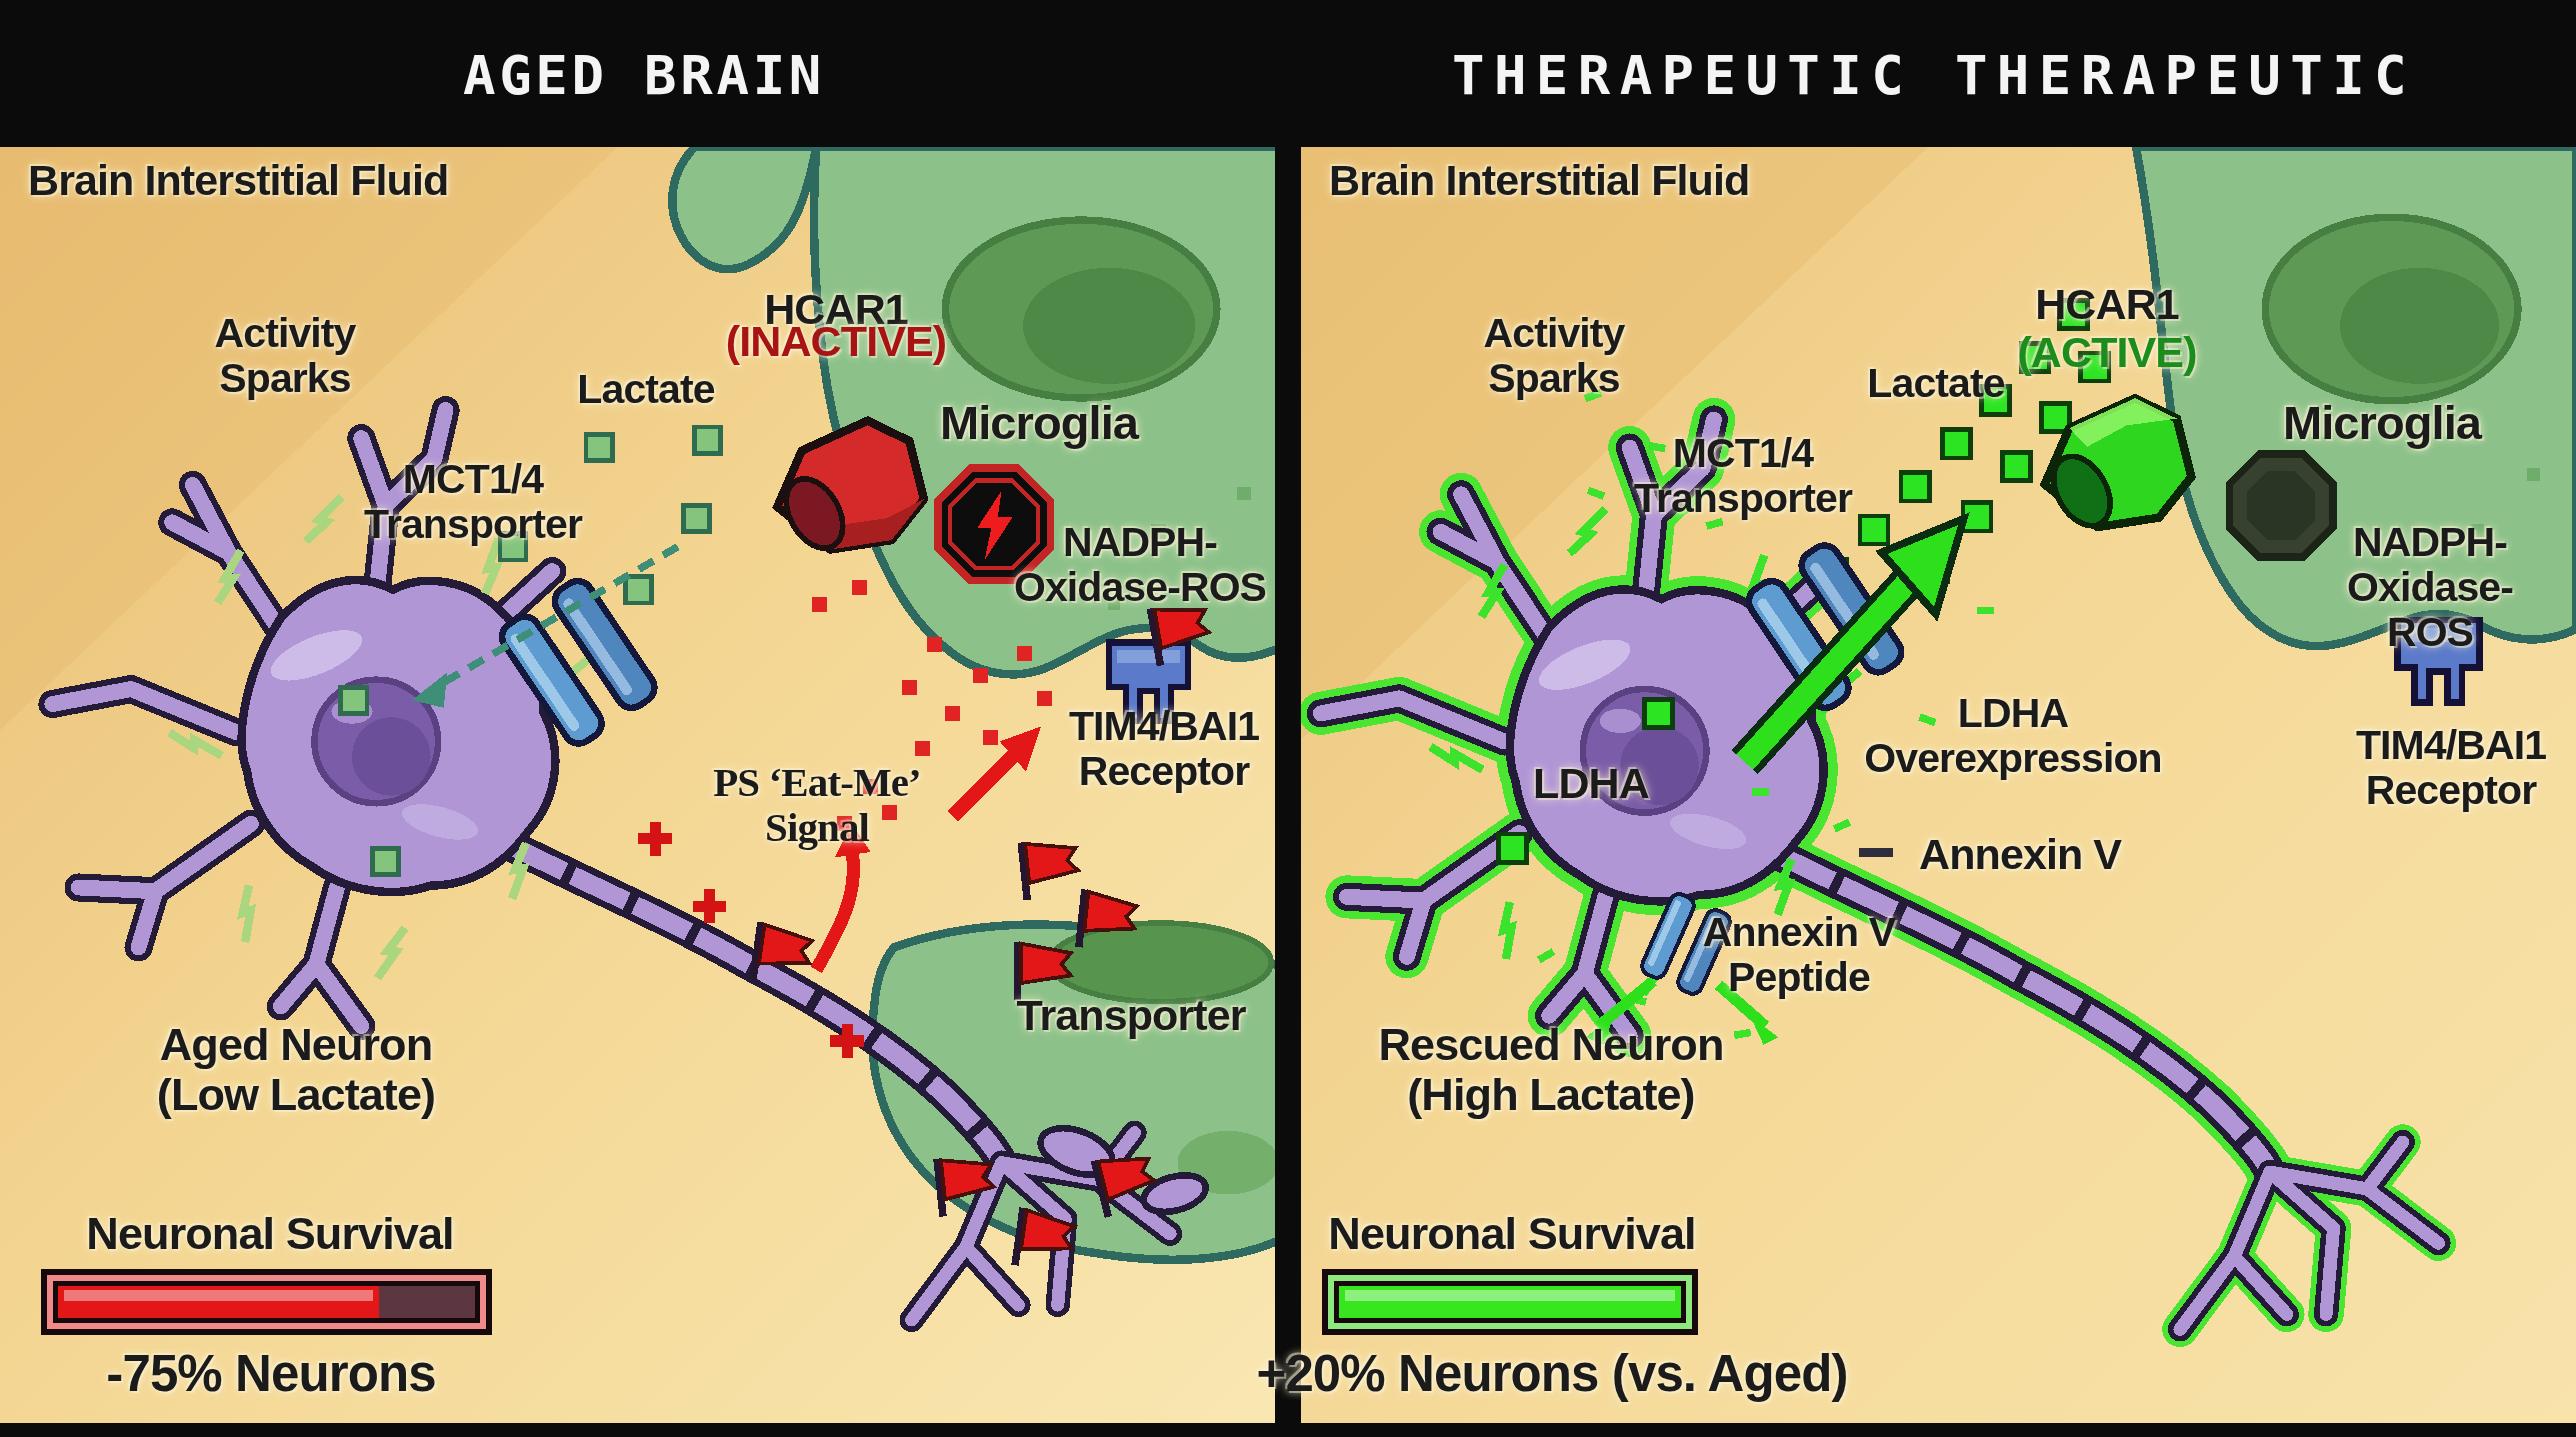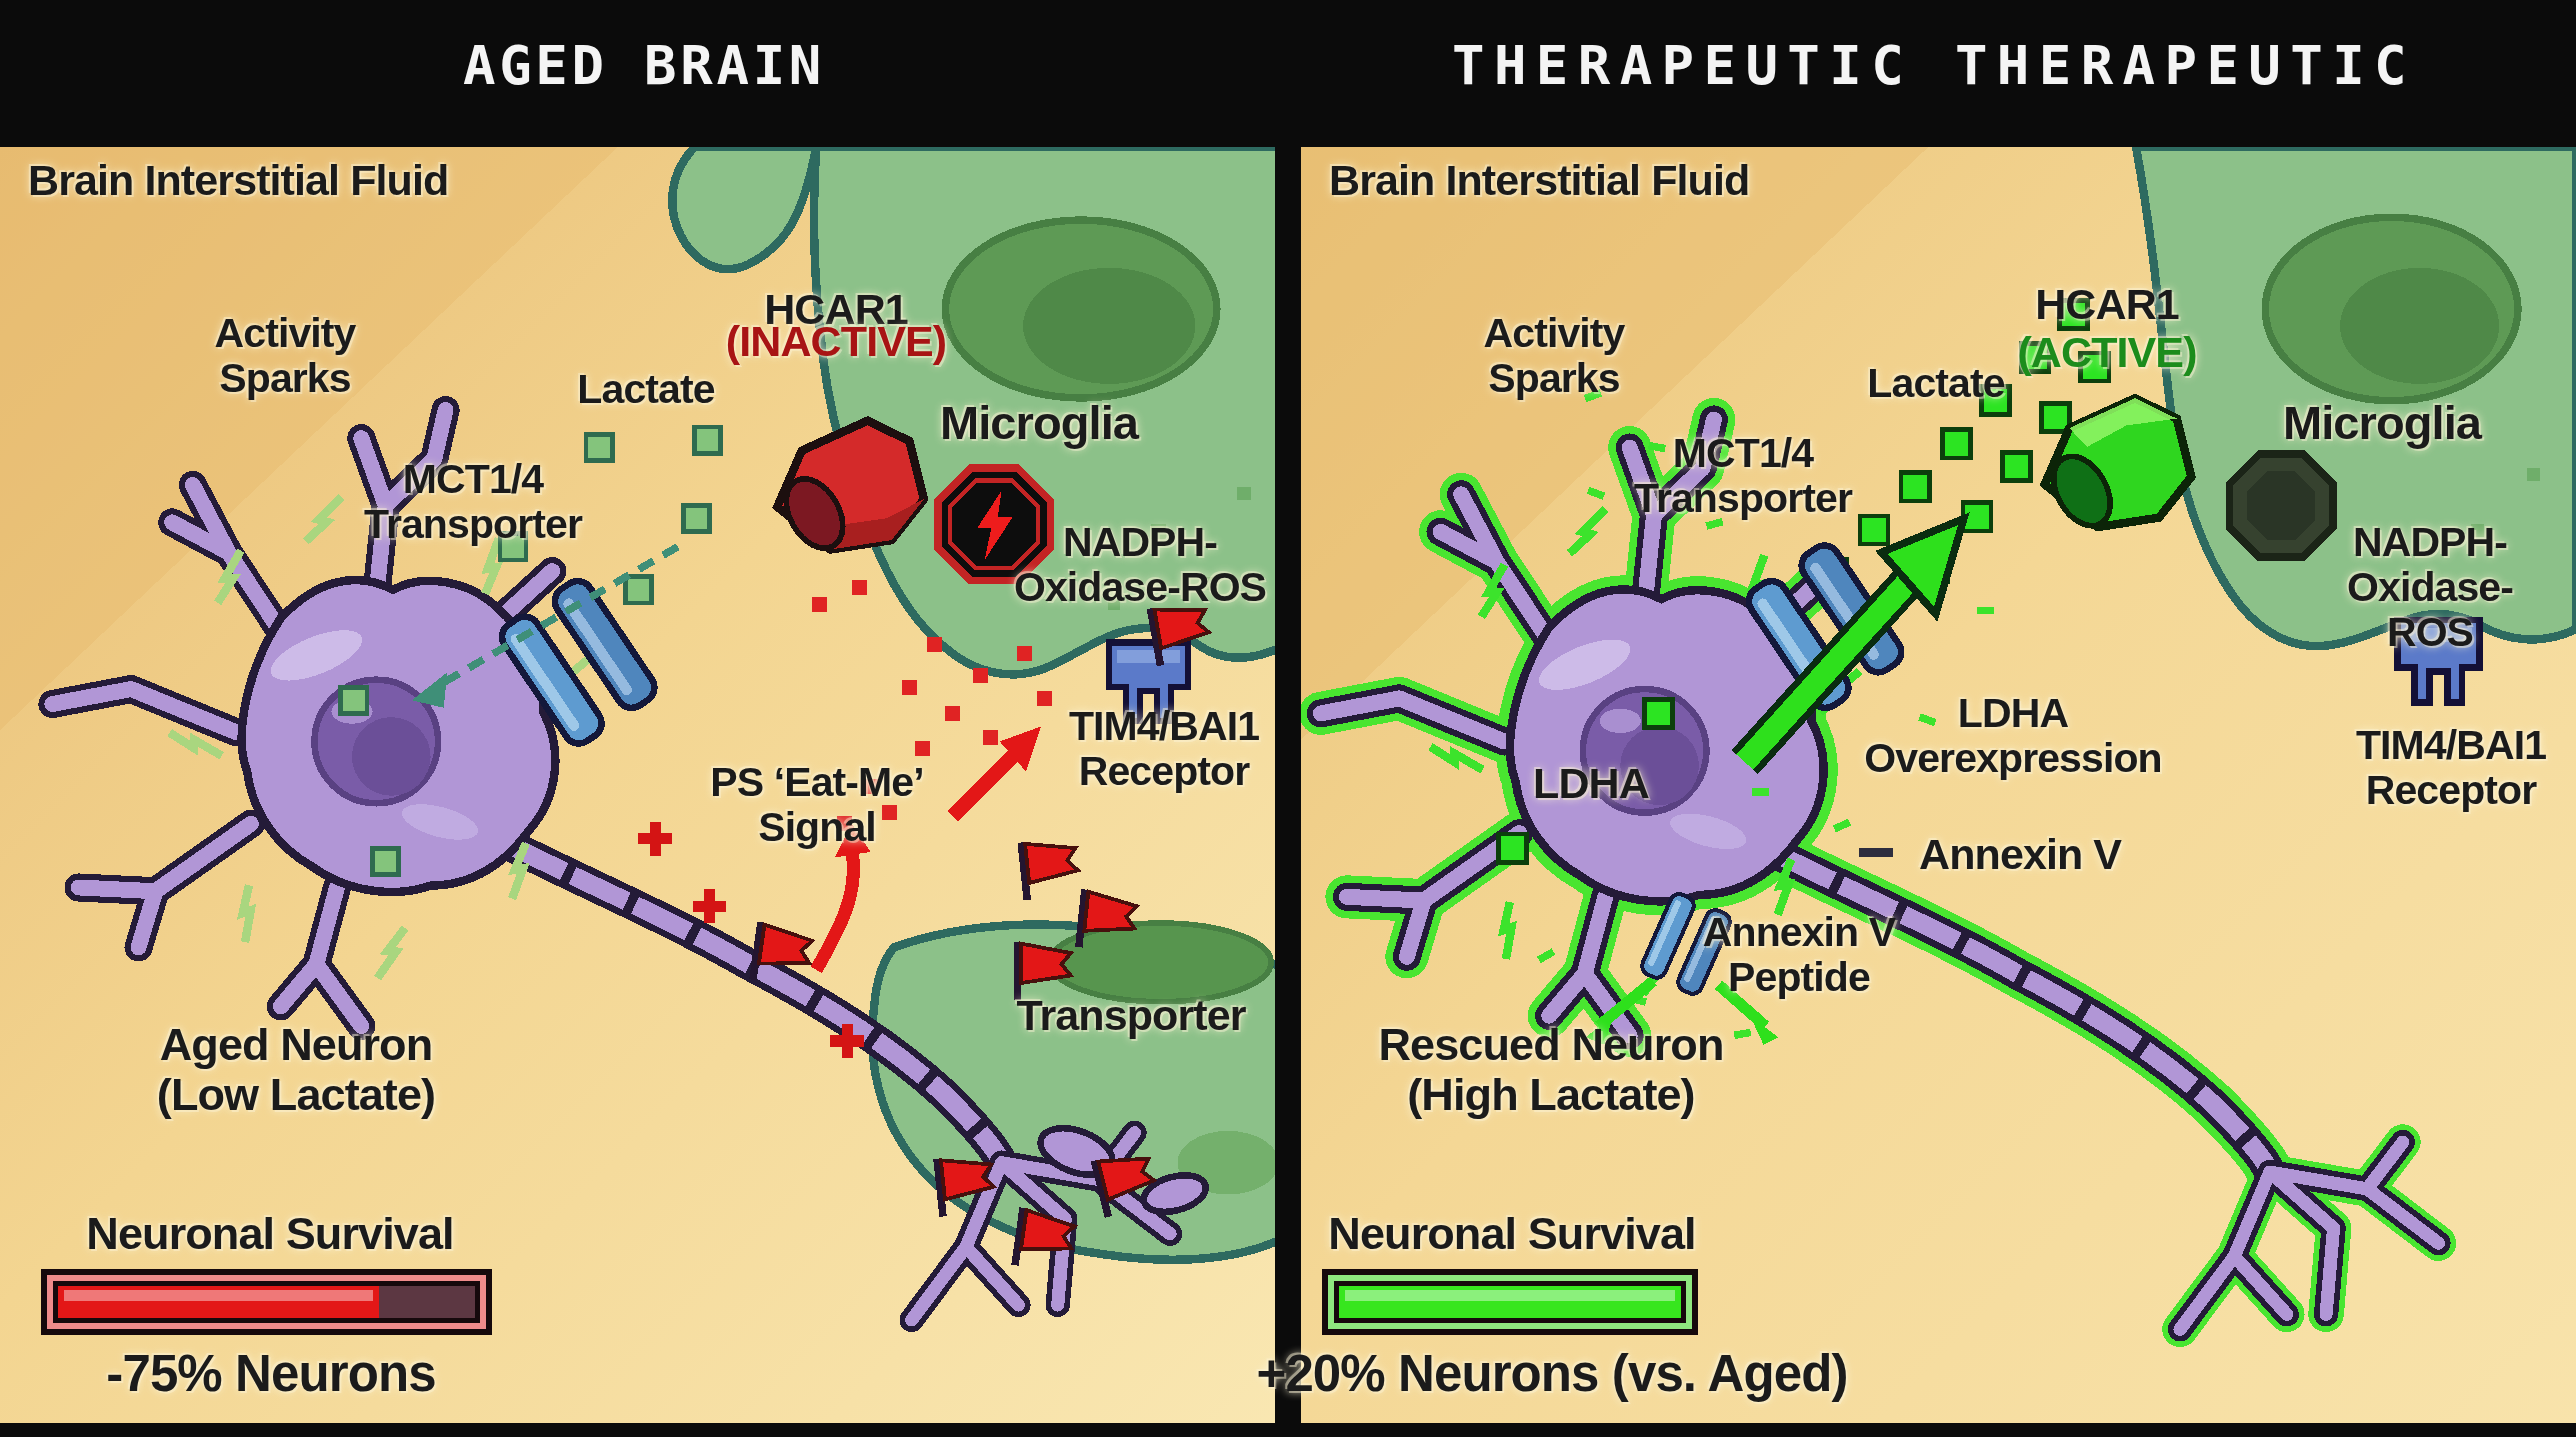--- a/index.html
+++ b/index.html
@@ -1,18 +1,18 @@
 <!DOCTYPE html>
 <html style="font-size:15px"><head>
 <meta charset="utf-8">
 <style>
   html,body{margin:0;padding:0;background:#1a1a1a;}
   #stage{position:relative;width:2576px;height:1438px;overflow:hidden;background:#f3d794;font-family:"Liberation Sans",sans-serif;}
   #art{position:absolute;left:0;top:0;}
-  .title{position:absolute;top:34px;transform:translateX(-50%);font-family:"DejaVu Sans Mono",monospace;font-weight:700;font-size:54px;color:#f4f4f4;white-space:nowrap;}
+  .title{position:absolute;top:44px;transform:translateX(-50%);font-family:"DejaVu Sans Mono",monospace;font-weight:700;font-size:54px;color:#f4f4f4;white-space:nowrap;}
   .title.l{left:644px;letter-spacing:3.7px;}
   .title.r{left:1934px;letter-spacing:9.4px;}
   .lbl{position:absolute;transform:translateX(-50%);font-weight:700;color:#1b1b1b;text-align:center;white-space:pre-line;line-height:1.1;letter-spacing:-0.9px;
        text-shadow:0 0 9.4px rgba(252,244,214,.95),1.9px 1.9px 0 rgba(252,244,214,.45),-1.9px -1.9px 0 rgba(252,244,214,.45);}
   .lbl.la{transform:none;text-align:left;} .f44{font-size:41px;} .f46{font-size:43px;} .f48{font-size:45px;} .f50{font-size:47px;} .f54{font-size:51px;}
   .red{color:#a81414;} .green{color:#1c8c1c;}
   .bar{position:absolute;height:66px;background:#16090c;padding:5.6px;box-sizing:border-box;}
   .bar-frame{height:100%;padding:6.6px;box-sizing:border-box;}
   .bar-track{position:relative;height:100%;border:5.6px solid #16090c;box-sizing:border-box;overflow:hidden;}
   .bar-fill{position:relative;height:100%;}
@@ -295,21 +295,21 @@
   <div class="lbl f44" style="left:285px;top:311px;">Activity
 Sparks</div>
   <div class="lbl f44" style="left:473px;top:457px;">MCT1/4
 Transporter</div>
   <div class="lbl f44" style="left:646px;top:367px;">Lactate</div>
   <div class="lbl f46" style="left:836px;top:286px;">HCAR1</div>
   <div class="lbl f46 red" style="left:836px;top:318px;">(INACTIVE)</div>
   <div class="lbl f50" style="left:1039px;top:397px;">Microglia</div>
   <div class="lbl f44" style="left:1140px;top:520px;">NADPH-
 Oxidase-ROS</div>
-  <div class="lbl f44" style="left:817px;top:760px;">PS ‘Eat-Me’
+  <div class="lbl f44" style="left:817px;top:760px;font-family:Liberation Serif, serif;">PS ‘Eat-Me’
 Signal</div>
   <div class="lbl f44" style="left:1164px;top:704px;">TIM4/BAI1
 Receptor</div>
   <div class="lbl f46" style="left:1131px;top:992px;">Transporter</div>
   <div class="lbl f48" style="left:284px;top:1020px;margin-left:12px;">Aged Neuron
 (Low Lactate)</div>
   <div class="lbl f48" style="left:270px;top:1209px;">Neuronal Survival</div>
   <div class="bar" style="left:41px;top:1269px;width:451px;">
     <div class="bar-frame" style="background: rgb(239, 139, 139);">
       <div class="bar-track" style="background: rgb(92, 55, 66);">

